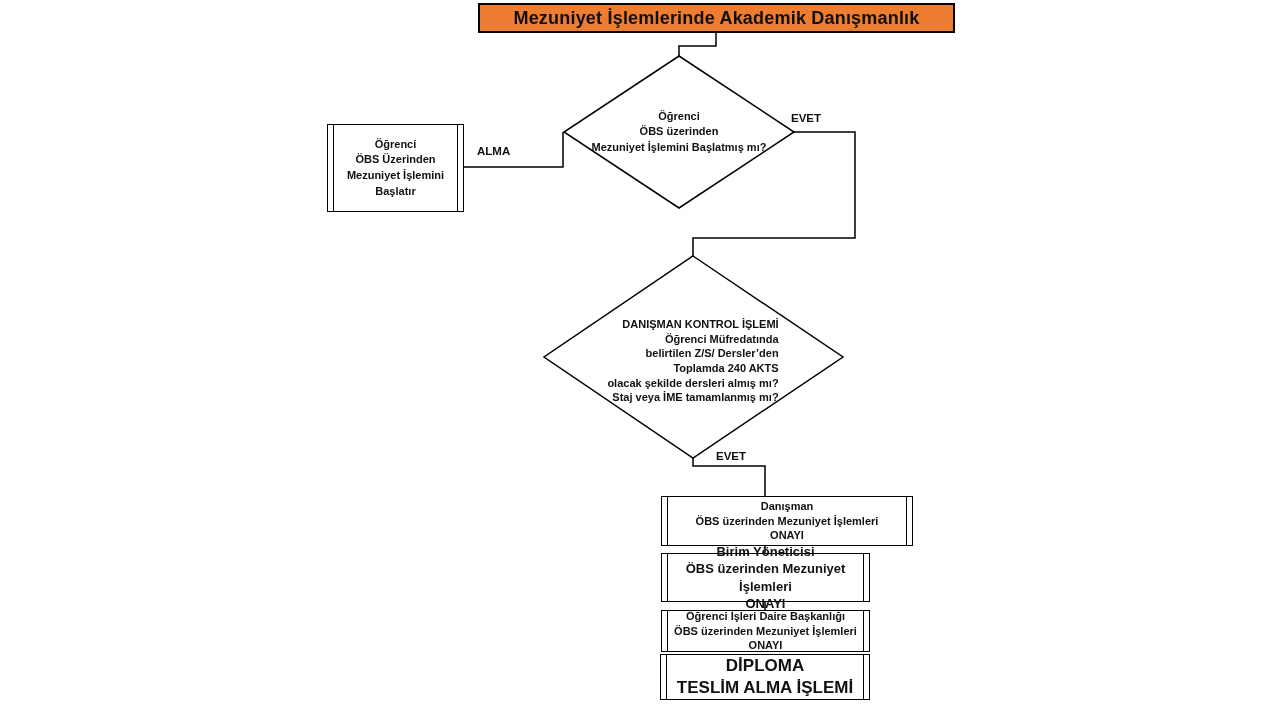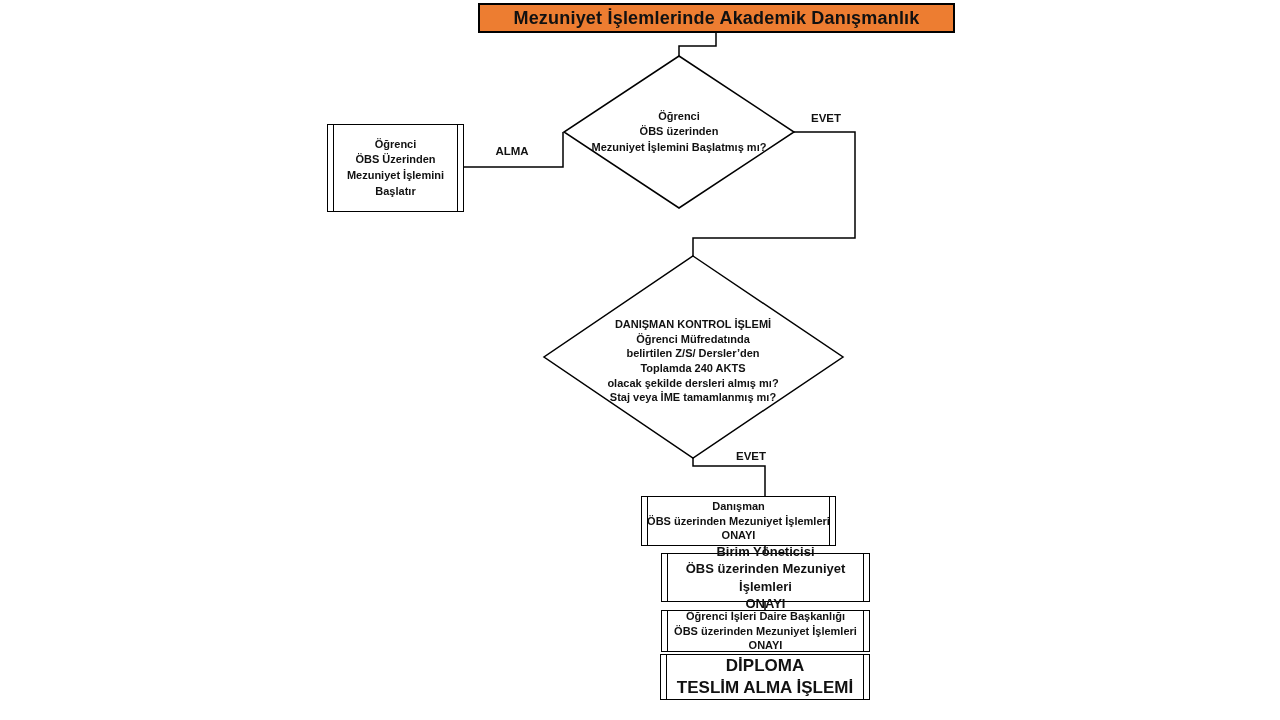--- a/index.html
+++ b/index.html
@@ -56,31 +56,30 @@
   .pp-box::before, .pp-box::after {
     content: "";
     position: absolute;
     top: 0; bottom: 0;
     width: 0;
     border-left: 1.5px solid #000000;
   }
   .pp-box::before { left: 5px; }
   .pp-box::after  { right: 5px; }
   .start-box  { left: 327px; top: 124px; width: 137px; height: 88px; font-size: 11px; line-height: 1.42; }
-  .appr-box-1 { left: 641px; top: 496px; width: 195px; height: 50px; font-size: 11px; line-height: 1.32; }
+  .appr-box-1 { left: 661px; top: 496px; width: 252px; height: 50px; font-size: 11px; line-height: 1.32; }
   .appr-box-2 { left: 661px; top: 553px; width: 209px; height: 49px; font-size: 13px; line-height: 1.32; }
   .appr-box-3 { left: 661px; top: 610px; width: 209px; height: 42px; font-size: 11px; line-height: 1.32; }
   .final-box  { left: 660px; top: 654px; width: 210px; height: 46px; font-size: 17px; line-height: 1.3; }
   .d1-text { left: 564px; top: 106px; width: 230px; height: 52px; font-size: 11px; line-height: 1.4; }
-  .d2-text { left: 568px; top: 318px; width: 250px; height: 86px; font-size: 11px; line-height: 1.32; }
+  .d2-text { left: 568px; top: 318px; width: 250px; height: 86px; font-size: 11px; line-height: 1.32; text-align: right; }
   .edge-label {
     position: absolute;
     font-weight: bold;
     font-size: 11.5px;
-    text-align: center;
     width: 70px;
   }
   .label-no    { left: 477px; top: 145px; }
   .label-yes-1 { left: 791px; top: 112px; }
   .label-yes-2 { left: 716px; top: 450px; }
 </style>
 </head>
 <body>
 
 <div class="canvas">

